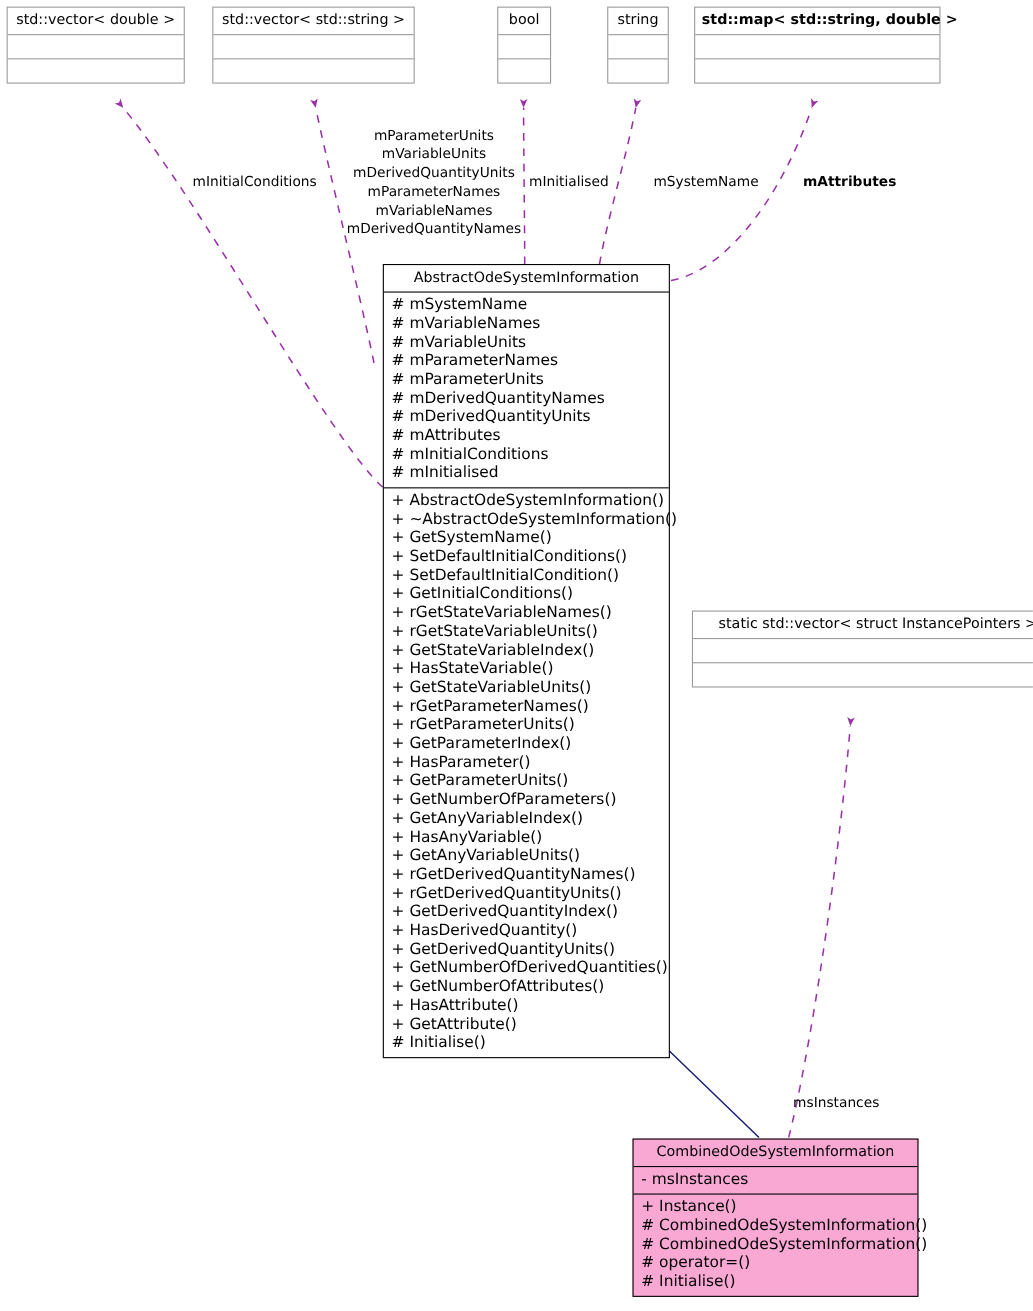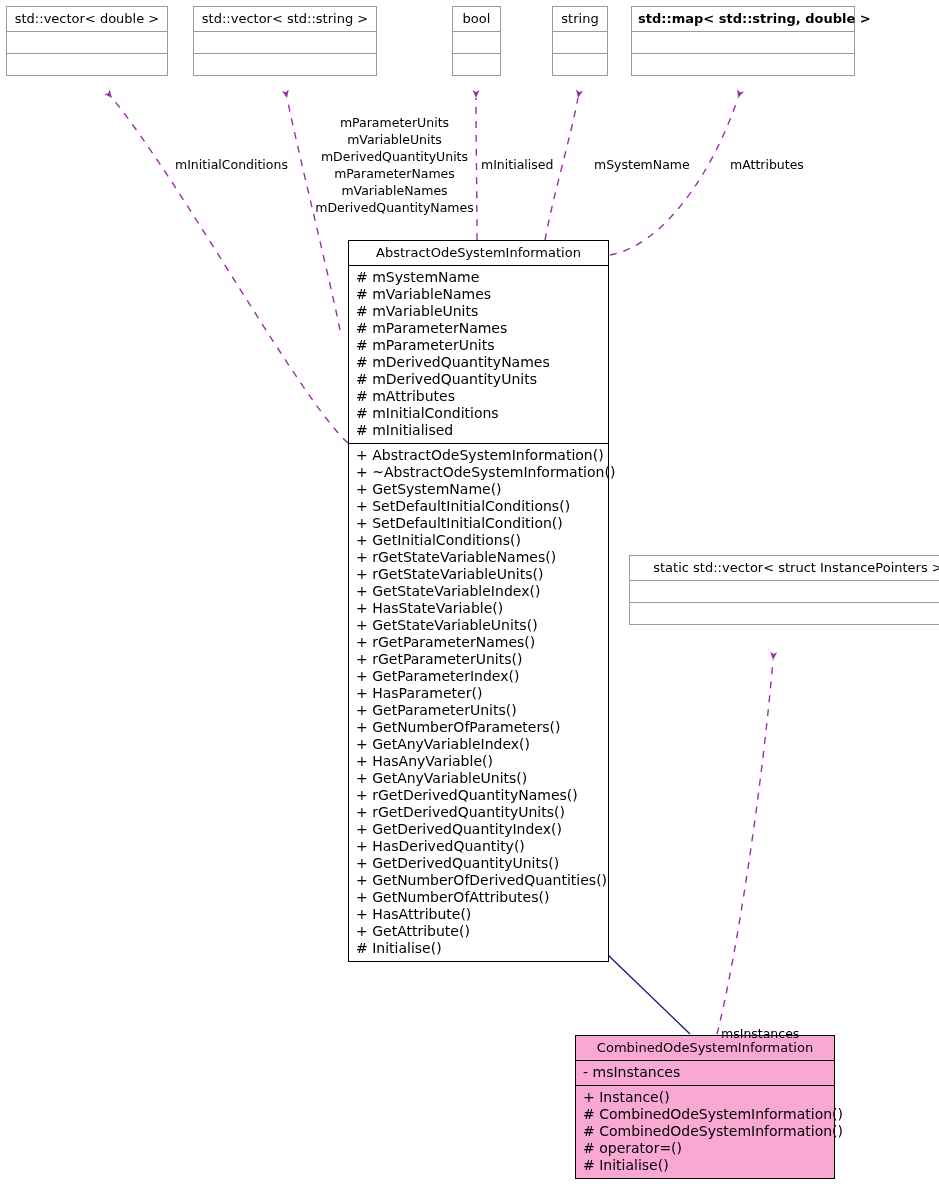--- a/index.html
+++ b/index.html
@@ -120,23 +120,23 @@
   <div>mDerivedQuantityUnits</div>
   <div>mParameterNames</div>
   <div>mVariableNames</div>
   <div>mDerivedQuantityNames</div>
 </div>
 
 <div class="edge-label" style="left:481px; top:156px;">mInitialised</div>
 
 <div class="edge-label" style="left:570px; top:156px;margin-left:24px;">mSystemName</div>
 
-<div class="edge-label" style="left:730px; top:156px;">mAttributes</div>
-
-<div class="edge-label" style="left:721px; top:993px;margin-top:32px;">msInstances</div>
+<div class="edge-label" style="left:730px; top:156px;font-weight:bold;">mAttributes</div>
+
+<div class="edge-label" style="left:721px; top:993px;">msInstances</div>
 
 <div class="uml-box" style="left:6px; top:6px; width:162px;">
   <div class="uml-title">std::vector&lt; double &gt;</div>
   <div class="uml-sep uml-empty-row"></div>
   <div class="uml-sep uml-empty-row"></div>
 </div>
 
 <div class="uml-box" style="left:193px; top:6px; width:184px;">
   <div class="uml-title">std::vector&lt; std::string &gt;</div>
   <div class="uml-sep uml-empty-row"></div>

